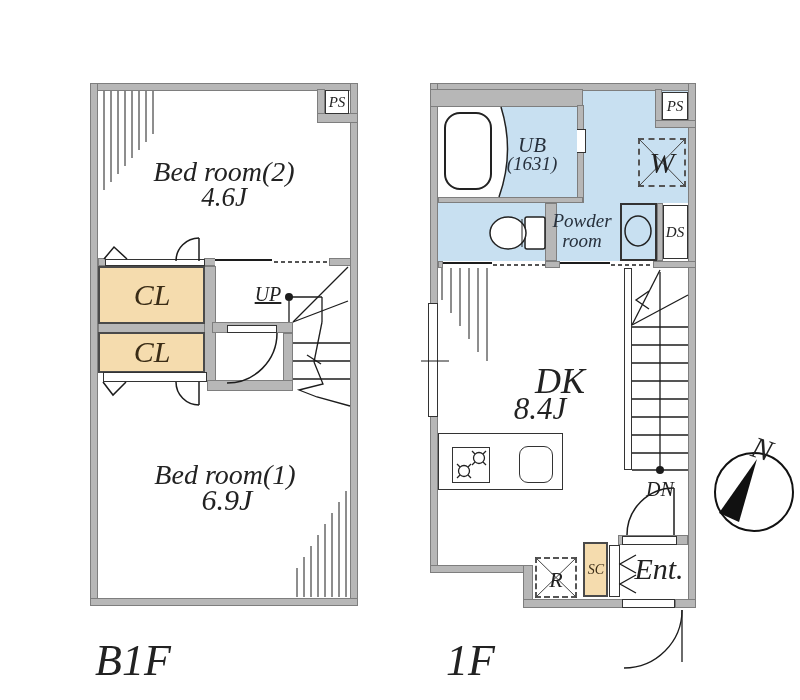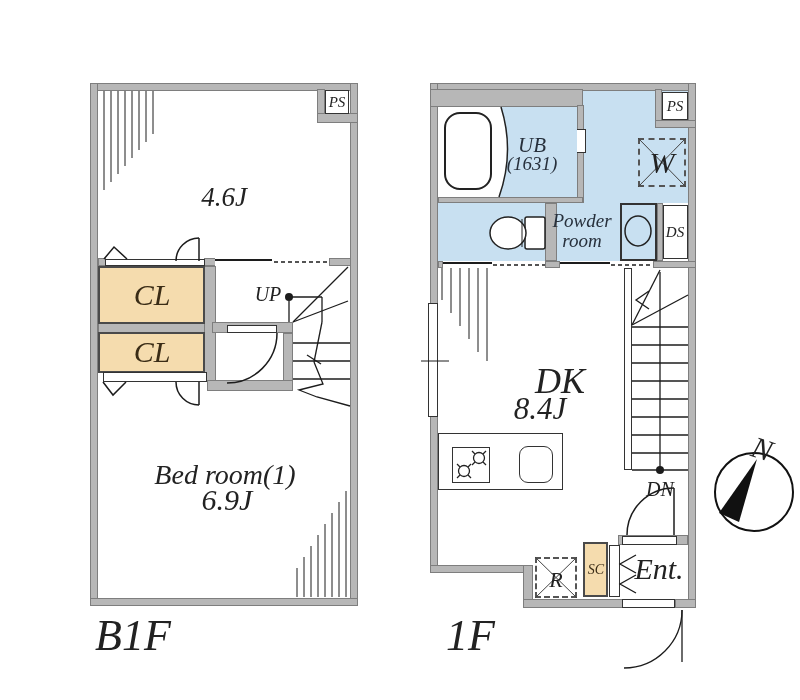--- a/index.html
+++ b/index.html
@@ -6,21 +6,21 @@
   #plan{position:relative;width:800px;height:700px;background:#fff;overflow:hidden;
         font-family:"Liberation Serif","DejaVu Serif",serif;}
   .abs{position:absolute;box-sizing:border-box;}
   .wall{position:absolute;box-sizing:border-box;background:var(--wall);border:1px solid var(--walledge);}
   .blue{position:absolute;box-sizing:border-box;background:var(--water);}
   .tanbox{position:absolute;box-sizing:border-box;background:var(--closet);border:2px solid #4a4a4a;}
   .whitebox{position:absolute;box-sizing:border-box;background:#fff;border:1.5px solid #333;}
   .dashbox{position:absolute;box-sizing:border-box;background:transparent;border:2px dashed #555;}
   .lbl{position:absolute;font-style:italic;color:var(--text);white-space:nowrap;
        transform:translate(-50%,-50%);text-align:center;line-height:1;}
-  .lbl-left{position:absolute;font-style:italic;color:var(--text);white-space:nowrap;line-height:1;}
+  .lbl-left{position:absolute;font-style:italic;color:var(--text);white-space:nowrap;line-height:1;margin-top:25px;}
   svg.overlay{position:absolute;left:0;top:0;pointer-events:none;}
 </style>
 </head>
 <body>
 
 <div id="plan">
 
   <div>
 
     <div class="wall" style="left:90px;top:83px;width:268px;height:8px;"></div>
@@ -241,26 +241,27 @@
       <line x1="682" y1="610" x2="682" y2="662"></line>
       <path d="M 682 610 A 58 58 0 0 1 624 668"></path>
     </g>
 
     <g>
       <circle cx="754" cy="492" r="39" fill="none" stroke="#111" stroke-width="2"></circle>
       <polygon points="757,459 719,513 739,522" fill="#111"></polygon>
     </g>
   </svg>
 
+  <div class="lbl" style="left:224px;top:172px;font-size:28px;">Bed room(2)</div>
   <div class="lbl" style="left:224px;top:197px;font-size:27px;">4.6J</div>
   <div class="lbl" style="left:225px;top:475px;font-size:28px;">Bed room(1)</div>
   <div class="lbl" style="left:227px;top:500px;font-size:30px;">6.9J</div>
   <div class="lbl" style="left:152px;top:295px;font-size:30px;color:#3a2c16;">CL</div>
   <div class="lbl" style="left:152px;top:352px;font-size:30px;color:#3a2c16;">CL</div>
-  <div class="lbl" style="left:268px;top:294px;font-size:20px;">UP</div>
+  <div class="lbl" style="left:268px;top:294px;font-size:20px;text-decoration:underline;">UP</div>
   <div class="lbl" style="left:337px;top:102px;font-size:15px;">PS</div>
   <div class="lbl-left" style="left:95px;top:614px;font-size:44px;">B1F</div>
 
   <div class="lbl" style="left:532px;top:145px;font-size:21px;color:#27303c;">UB</div>
   <div class="lbl" style="left:532px;top:163px;font-size:19px;color:#27303c;">(1631)</div>
   <div class="lbl" style="left:662px;top:163px;font-size:30px;">W</div>
   <div class="lbl" style="left:582px;top:220px;font-size:19px;color:#27303c;">Powder</div>
   <div class="lbl" style="left:582px;top:240px;font-size:19px;color:#27303c;">room</div>
   <div class="lbl" style="left:675px;top:232px;font-size:15px;text-align:right;">DS</div>
   <div class="lbl" style="left:675px;top:106px;font-size:15px;">PS</div>

